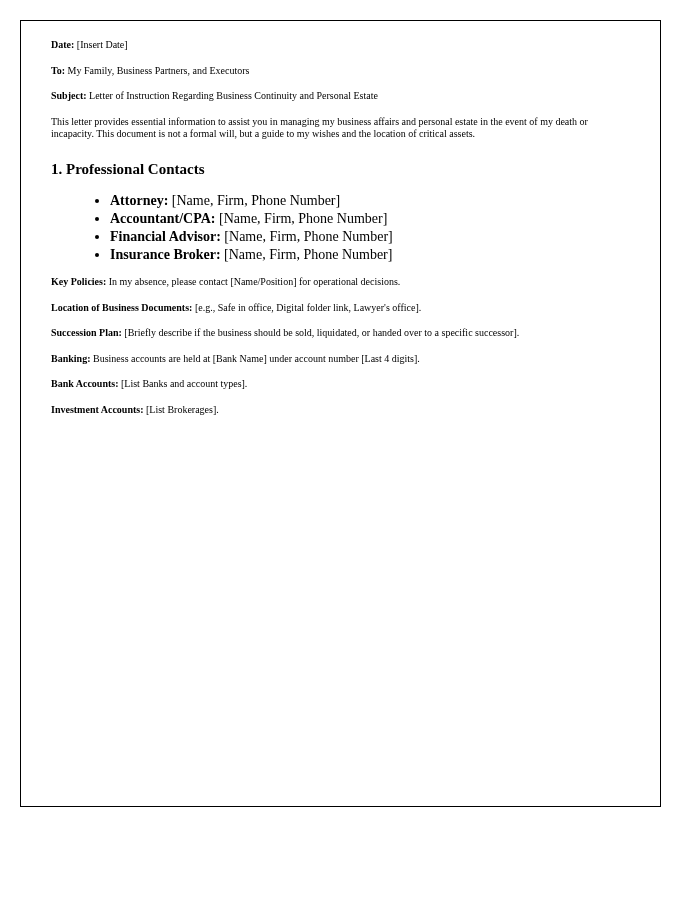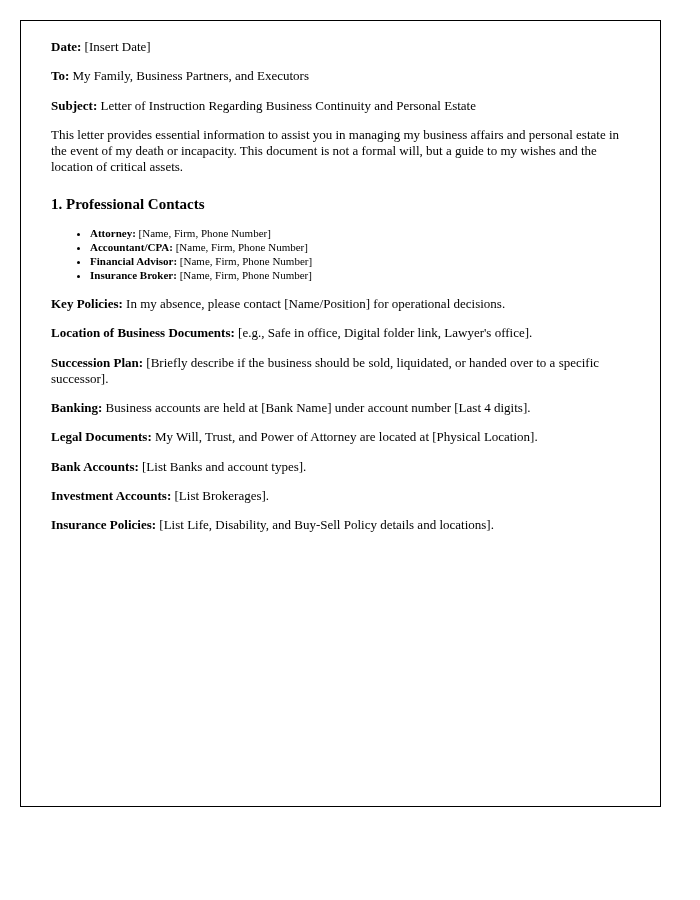--- a/index.html
+++ b/index.html
@@ -19,37 +19,38 @@
     width: 641px;
     height: 787px;
     margin: 20px 0 0 20px;
     border: 1px solid #000000;
     padding: 18px 30px 12px 30px;
     overflow: hidden;
     background: #ffffff;
   }
   p {
     margin: 0 0 13px 0;
-    font-size: 13px;
+    font-size: 10px;
     line-height: 1.25;
   }
   h2 {
     font-size: 15px;
     line-height: 1.25;
     margin: 19px 0 14px 0;
     font-weight: bold;
   }
   ul {
     margin: 0 0 13px 0;
     padding-left: 39px;
     list-style-type: disc;
   }
   li {
-    font-size: 11px;
+    font-size: 14px;
     line-height: 1.27;
+    margin-left: 20px;
   }
   strong {
     font-weight: bold;
   }
 </style>
 </head>
 <body>
 
 <div class="page">
 
@@ -74,21 +75,19 @@
 
   <p><strong>Key Policies:</strong><span> In my absence, please contact [Name/Position] for operational decisions.</span></p>
 
   <p><strong>Location of Business Documents:</strong><span> [e.g., Safe in office, Digital folder link, Lawyer's office].</span></p>
 
   <p><strong>Succession Plan:</strong><span> [Briefly describe if the business should be sold, liquidated, or handed over to a specific successor].</span></p>
 
   <p><strong>Banking:</strong><span> Business accounts are held at [Bank Name] under account number [Last 4 digits].</span></p>
 
 
-  <p><strong>Legal Documents:</strong><span> My Will, Trust, and Power of Attorney are located at [Physical Location].</span></p>
 
   <p><strong>Bank Accounts:</strong><span> [List Banks and account types].</span></p>
 
   <p><strong>Investment Accounts:</strong><span> [List Brokerages].</span></p>
 
-  <p><strong>Insurance Policies:</strong><span> [List Life, Disability, and Buy-Sell Policy details and locations].</span></p>
 
 </div>
 
 </body></html>

